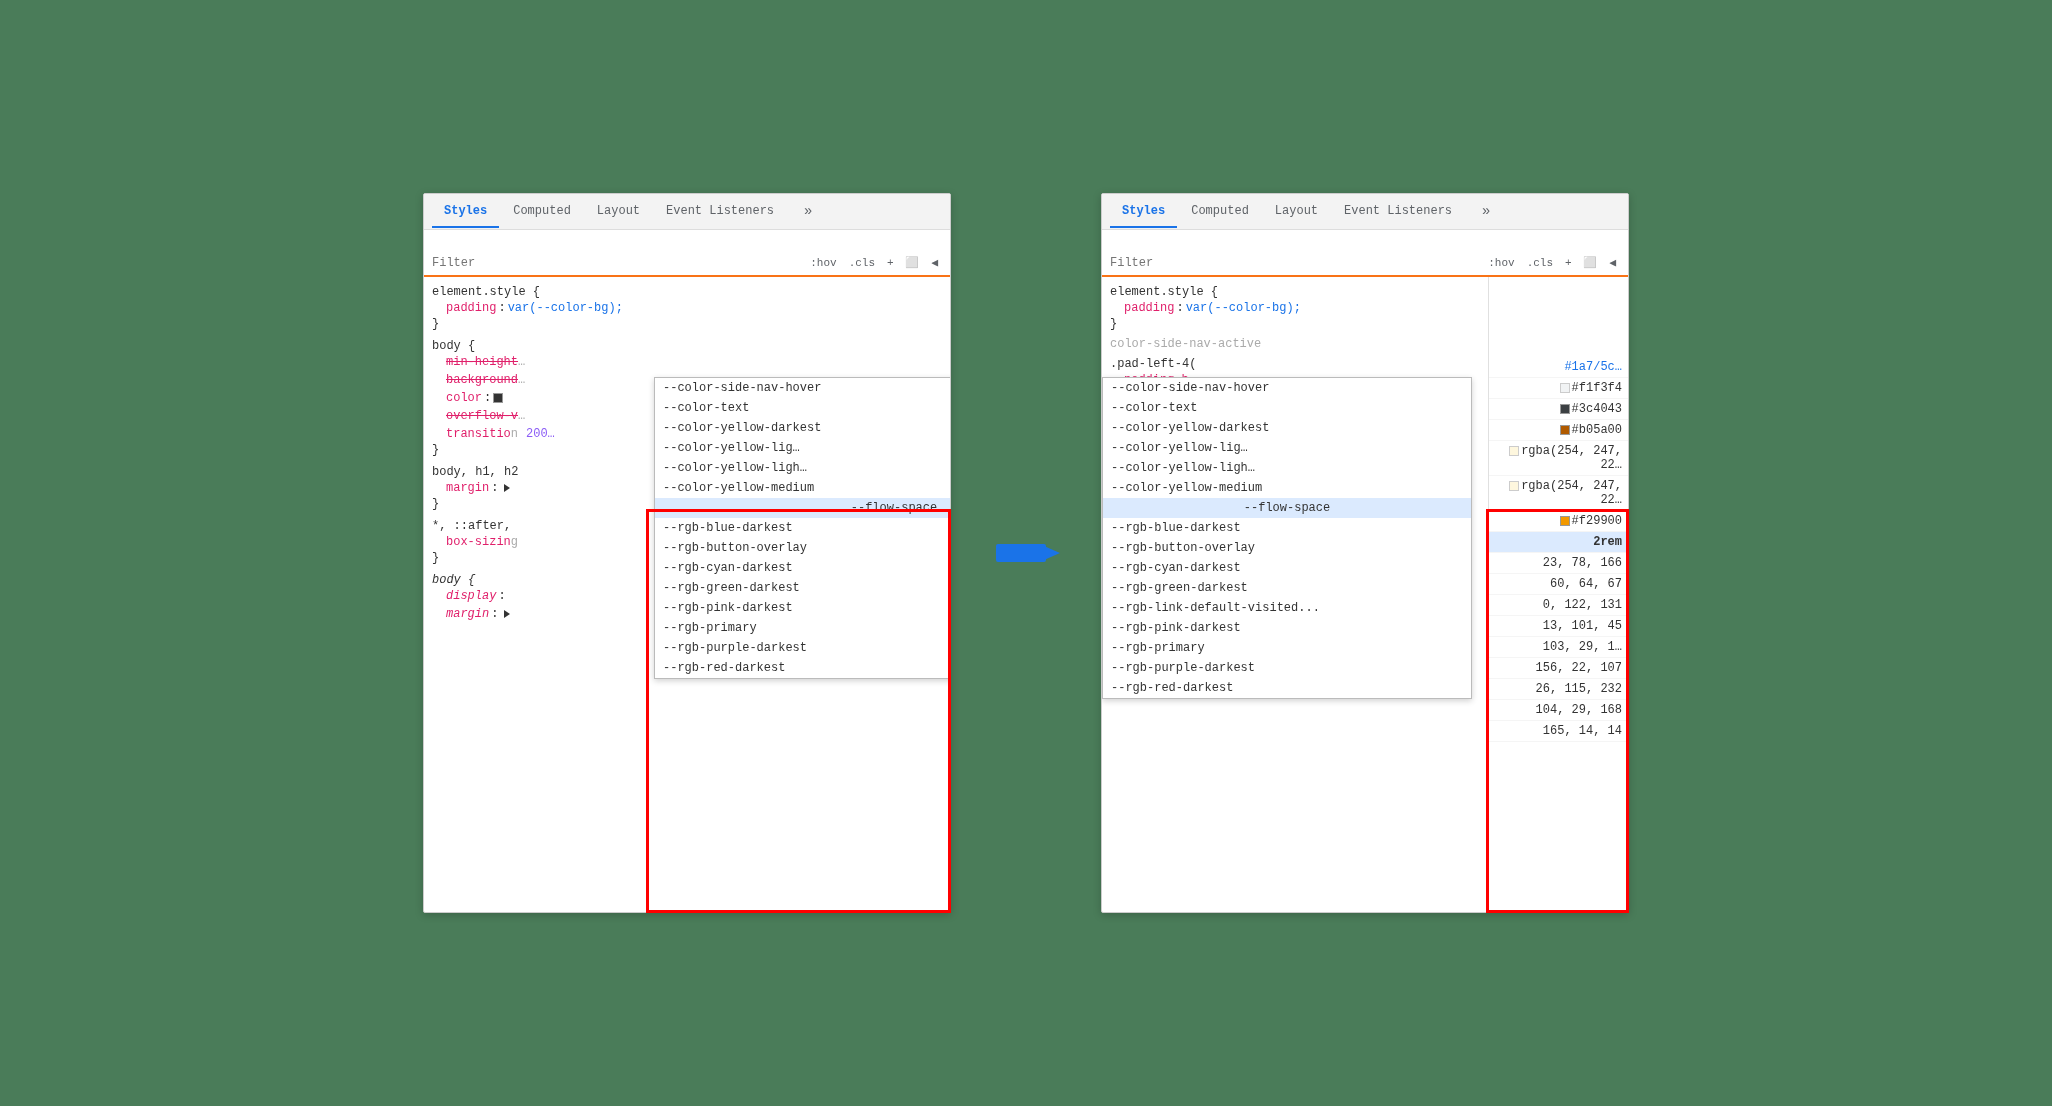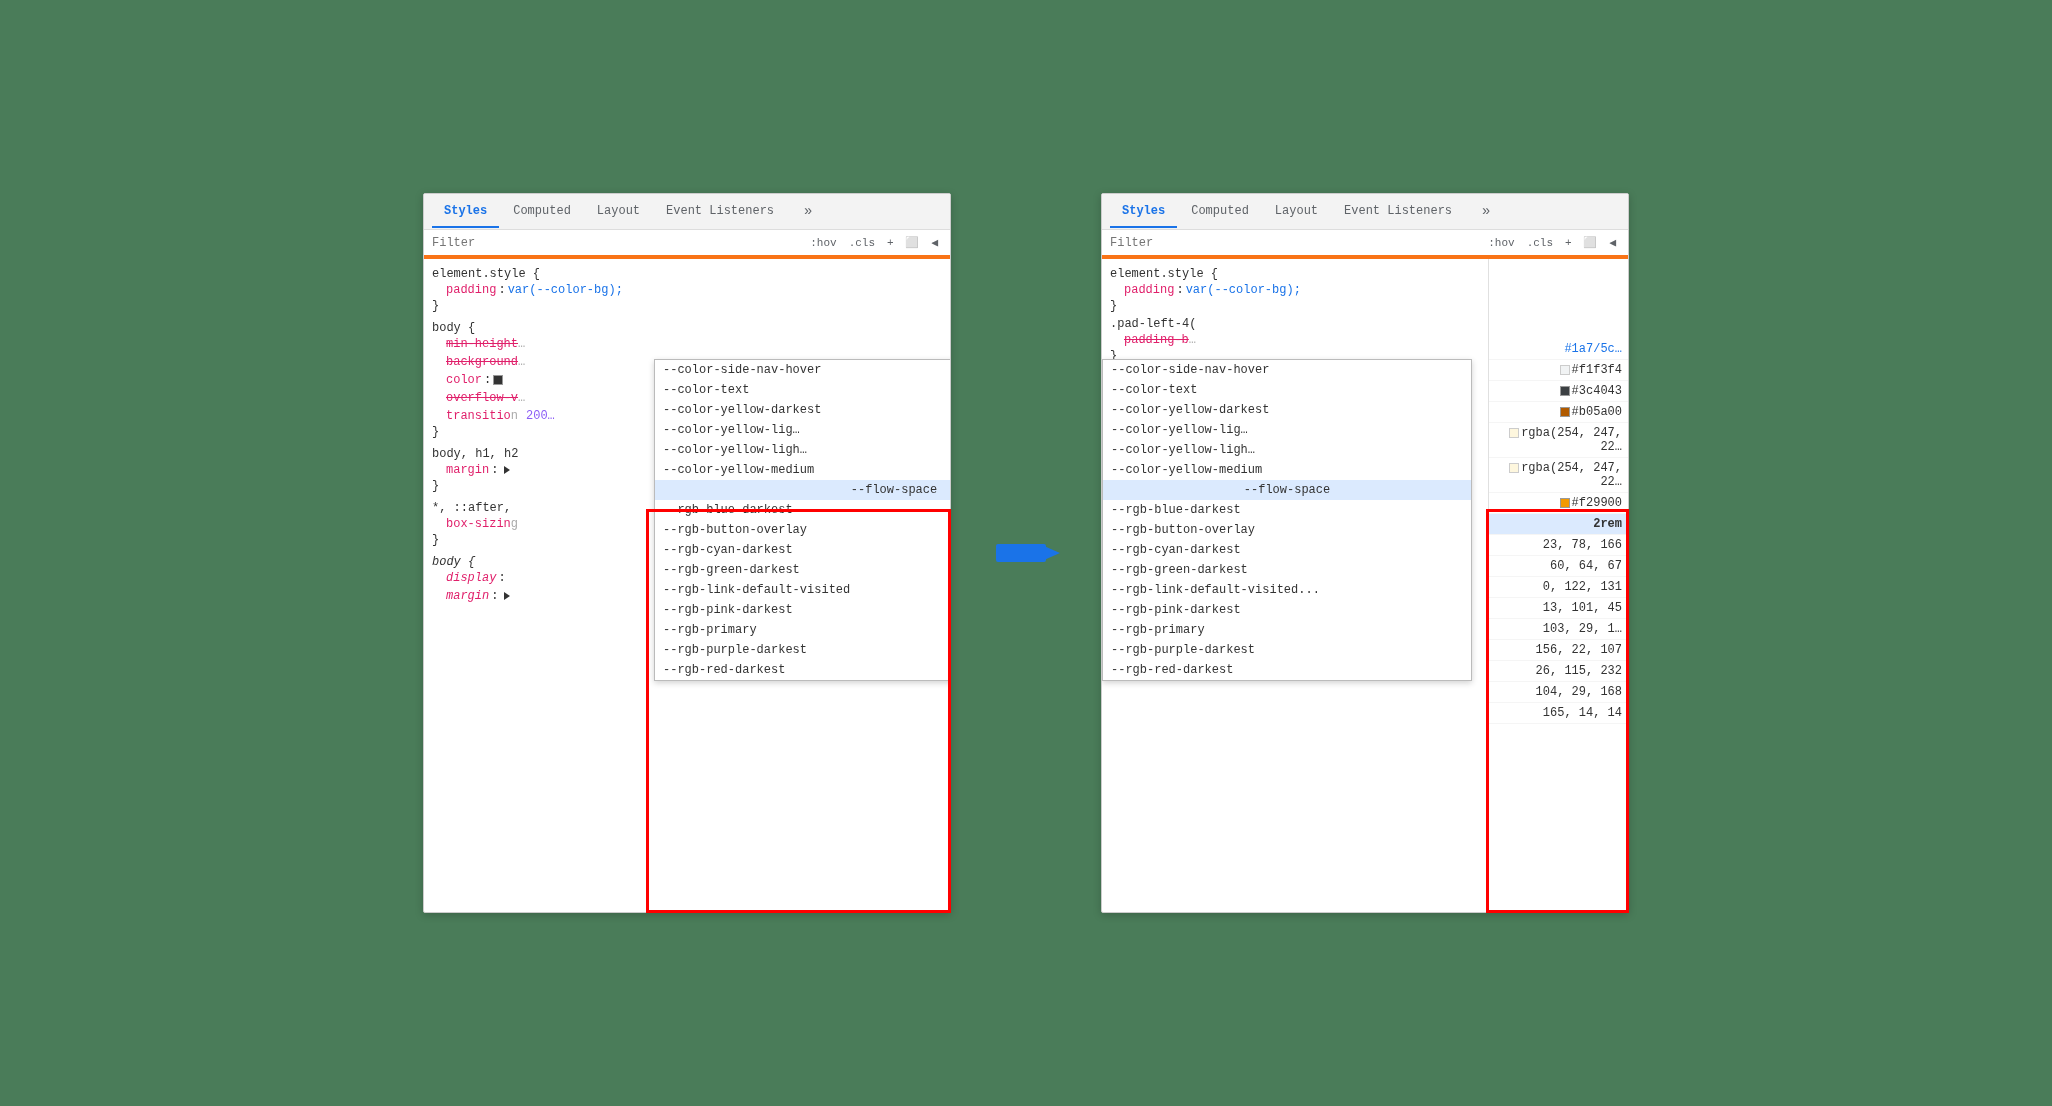--- a/index.html
+++ b/index.html
@@ -53,24 +53,25 @@
     }
     .tab-more {
       margin-left: 4px;
       color: #5f6368;
       cursor: pointer;
       font-size: 14px;
     }
     .filter-bar {
       display: flex;
       align-items: center;
-      border-bottom: 4px solid #f97316;
+      border-bottom: 2px solid #f97316;
       padding: 4px 8px;
       background: #fff;
       gap: 8px;
+      margin-top: 20px;
     }
     .filter-input {
       flex: 1;
       border: none;
       outline: none;
       font-size: 12px;
       color: #333;
       font-family: inherit;
       background: transparent;
     }
@@ -311,24 +312,20 @@
           <div class="dropdown-item">
             <span class="dropdown-item-left">--rgb-button-overlay</span>
             <span class="dropdown-item-right"></span>
           </div>
           <div class="dropdown-item">
             <span class="dropdown-item-left">--rgb-cyan-darkest</span>
             <span class="dropdown-item-right"></span>
           </div>
           <div class="dropdown-item">
             <span class="dropdown-item-left">--rgb-green-darkest</span>
-            <span class="dropdown-item-right"></span>
-          </div>
-          <div class="dropdown-item">
-            <span class="dropdown-item-left">--rgb-link-default-visited</span>
             <span class="dropdown-item-right"></span>
           </div>
           <div class="dropdown-item">
             <span class="dropdown-item-left">--rgb-pink-darkest</span>
             <span class="dropdown-item-right"></span>
           </div>
           <div class="dropdown-item">
             <span class="dropdown-item-left">--rgb-primary</span>
             <span class="dropdown-item-right"></span>
           </div>
@@ -387,20 +384,21 @@
           <div style="flex:1;overflow:hidden;">
             <div class="css-rules">
               <div class="section-selector">element.style {</div>
               <div class="style-prop-line">
                 <span class="pname indent">padding</span>
                 <span class="pcolon">:</span>
                 <span class="pval">var(--color-bg);</span>
               </div>
               <div class="section-close">}</div>
 
+              <div style="padding:2px 8px;font-size:12px;color:#aaa;margin-top:4px;">color-side-nav-active</div>
 
               <div class="section-selector">.pad-left-4(</div>
               <div class="style-prop-line">
                 <span class="pname indent strikethrough">padding-b</span>
                   <span class="truncate-indicator">…</span>
               </div>
               <div class="section-close">}</div>
 
               <div class="section-selector">.pad-bottom-</div>
               <div class="style-prop-line">

